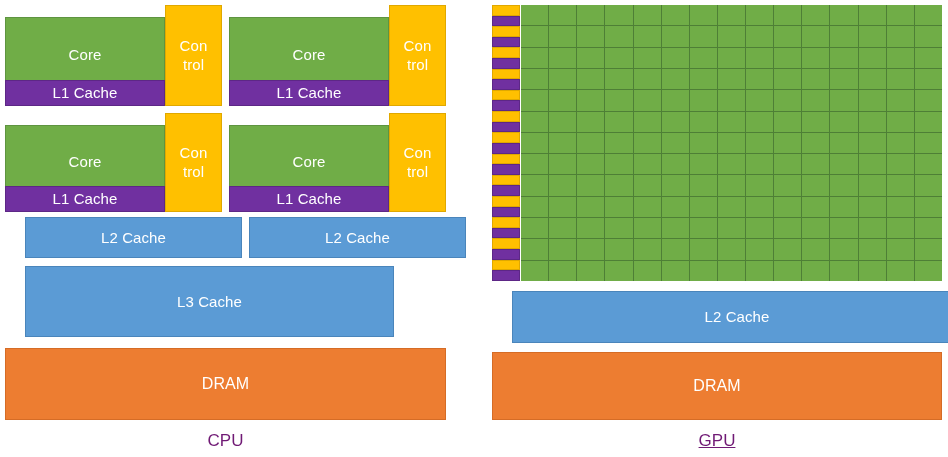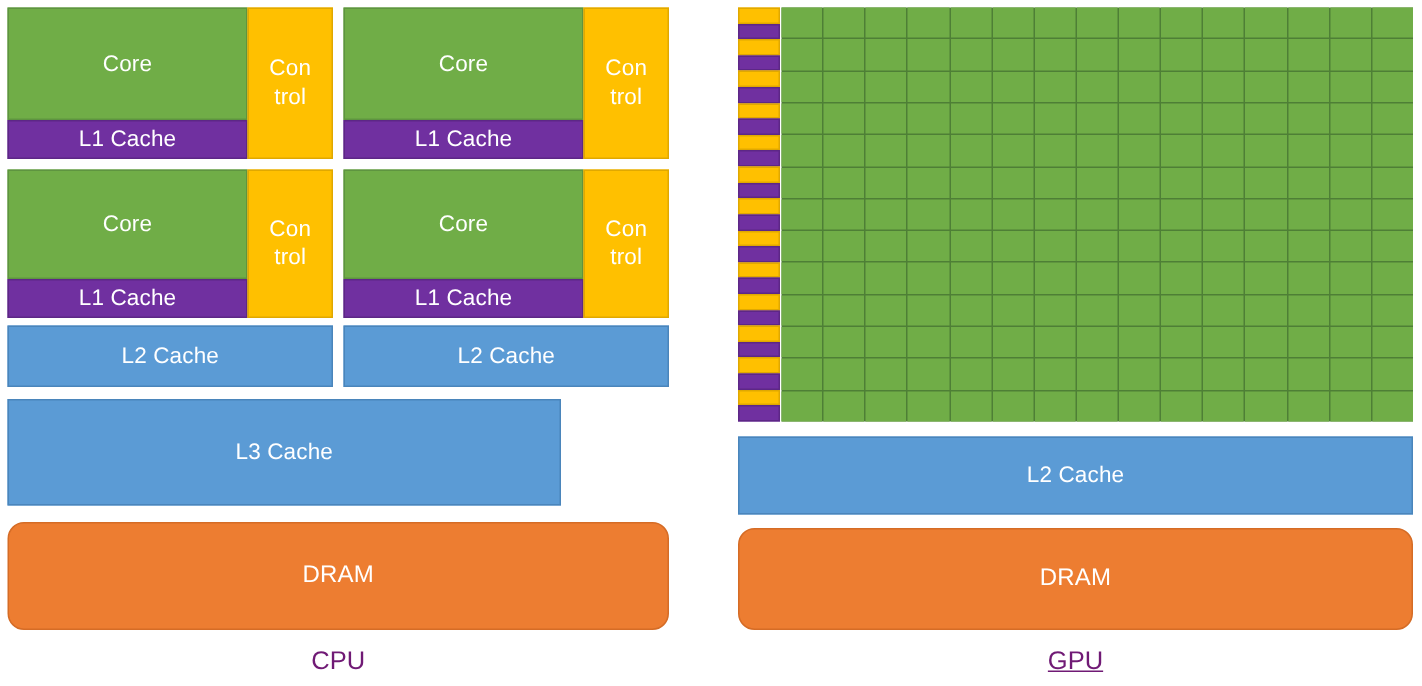--- a/index.html
+++ b/index.html
@@ -27,32 +27,32 @@
     box-sizing: border-box;
     display: flex;
     align-items: center;
     justify-content: center;
     color: #ffffff;
     font-size: 15px;
     line-height: 1.05;
     text-align: center;
     letter-spacing: .1px;
   }
-  .green  { background: #70AD47; border: 1px solid #5e9440; }
+  .green  { background: #70AD47; border: 1px solid #5e9440; margin-top: 12px; }
   .yellow { background: #FFC000; border: 1px solid #e0a800; }
   .purple { background: #7030A0; border: 1px solid #5d2786; }
-  .blue   { background: #5B9BD5; border: 1px solid #4a85bb; }
+  .blue   { background: #5B9BD5; border: 1px solid #4a85bb; margin-left: 20px; }
   .orange { background: #ED7D31; border: 1px solid #d56c26; }
 
   .core-label   { font-size: 15px; }
   .control-label{ font-size: 15px; line-height: 1.25; align-items: center; }
   .l1-label     { font-size: 15px; }
   .l2-label     { font-size: 15px; }
   .l3-label     { font-size: 15px; }
-  .dram-label   { font-size: 16px; border-radius: 11px; }
+  .dram-label   { font-size: 16px; }
 
   
   .caption {
     position: absolute;
     text-align: center;
     color: #701a75;
     font-size: 17px;
     font-family: "Liberation Sans", sans-serif;
   }
 

